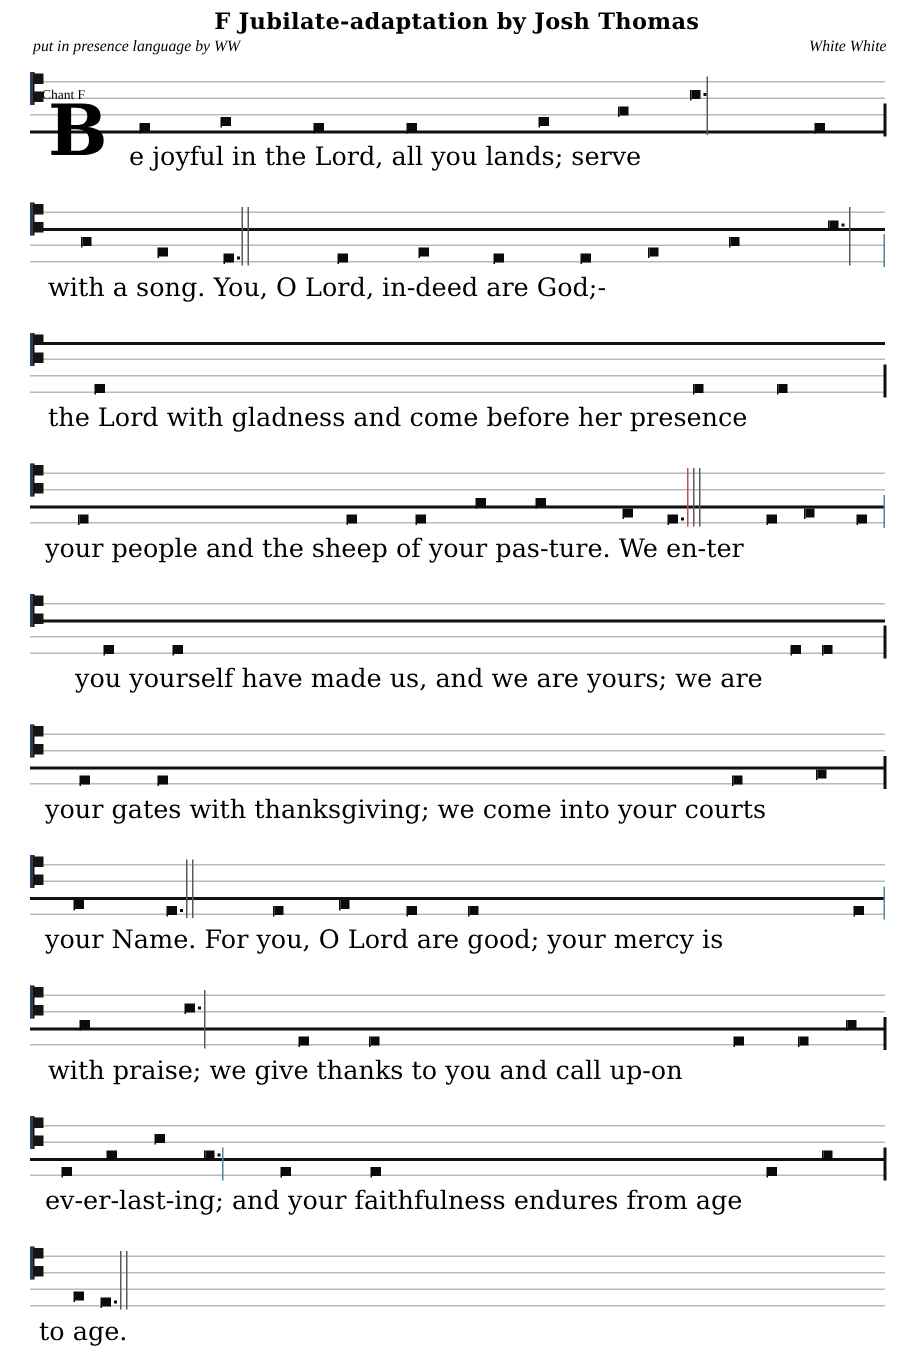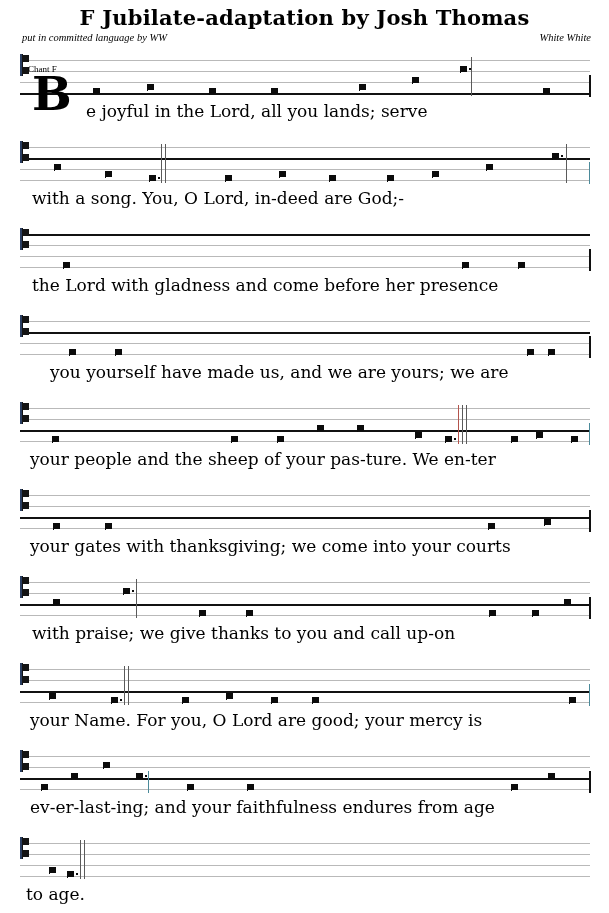--- a/index.html
+++ b/index.html
@@ -17,21 +17,21 @@
   }
 
   
   .sheet-header {
     position: relative;
     width: 609px;
   }
   .doc-title {
     text-align: center;
     font-family: "DejaVu Serif", "Liberation Serif", serif;
-    font-size: 21px;
+    font-size: 15px;
     font-weight: 600;
     letter-spacing: 0.2px;
     padding-top: 6px;
     line-height: 1.1;
     white-space: nowrap;
   }
   .credits {
     position: relative;
     height: 16px;
     margin-top: 3px;
@@ -178,21 +178,21 @@
     font-size: 17px;
     white-space: nowrap;
   }
 </style>
 </head>
 <body>
 
 <div class="sheet-header">
   <div class="doc-title">F Jubilate-adaptation by Josh Thomas</div>
   <div class="credits">
-    <div class="credit-left">put in committed language by WW</div>
+    <div class="credit-left">put in presence language by WW</div>
     <div class="credit-right">White White</div>
   </div>
 </div>
 
 <div class="score" id="score">
     <div class="system">
       <div class="staff-area">
         <div class="staff-line" style="left: 20px; width: 570px; top: 8px;"></div>
         <div class="staff-line" style="left: 20px; width: 570px; top: 19px;"></div>
         <div class="staff-line" style="left: 20px; width: 570px; top: 30px;"></div>
@@ -307,48 +307,20 @@
         </div>
         <div class="note" style="left: 519px; top: 36px;">
           <div class="stem-l"></div>
         </div>
       </div>
       <div class="lyrics" style="top: 49px; padding-left: 32px;">the Lord with gladness and come before  her  presence</div>
     </div>
     <div class="system">
       <div class="staff-area">
         <div class="staff-line" style="left: 20px; width: 570px; top: 8px;"></div>
-        <div class="staff-line dark" style="left: 20px; width: 570px; top: 19px;"></div>
-        <div class="staff-line" style="left: 20px; width: 570px; top: 30px;"></div>
-        <div class="staff-line" style="left: 20px; width: 570px; top: 41px;"></div>
-        <div class="clef" style="left: 20px; top: 2px;">
-          <div class="stem"></div>
-          <div class="blk top"></div>
-          <div class="blk bot"></div>
-          <div class="tint"></div>
-        </div>
-        <div class="barline black" style="left: 589px; top: 23px; height: 22px;"></div>
-        <div class="note" style="left: 70px; top: 36px;">
-          <div class="stem-l"></div>
-        </div>
-        <div class="note" style="left: 116px; top: 36px;">
-          <div class="stem-l"></div>
-        </div>
-        <div class="note" style="left: 528px; top: 36px;">
-          <div class="stem-l"></div>
-        </div>
-        <div class="note" style="left: 549px; top: 36px;">
-          <div class="stem-l"></div>
-        </div>
-      </div>
-      <div class="lyrics" style="top: 49px; padding-left: 50px;">you  yourself  have  made  us,  and  we  are  yours;  we  are</div>
-    </div>
-    <div class="system">
-      <div class="staff-area">
-        <div class="staff-line" style="left: 20px; width: 570px; top: 8px;"></div>
         <div class="staff-line" style="left: 20px; width: 570px; top: 19px;"></div>
         <div class="staff-line dark" style="left: 20px; width: 570px; top: 30px;"></div>
         <div class="staff-line" style="left: 20px; width: 570px; top: 41px;"></div>
         <div class="clef" style="left: 20px; top: 2px;">
           <div class="stem"></div>
           <div class="blk top"></div>
           <div class="blk bot"></div>
           <div class="tint"></div>
         </div>
         <div class="barline red" style="left: 458px; top: 5px; height: 39px;"></div>
@@ -385,20 +357,48 @@
         </div>
         <div class="note" style="left: 572px; top: 36px;">
           <div class="stem-l"></div>
         </div>
       </div>
       <div class="lyrics" style="top: 49px; padding-left: 30px;">your people and the sheep of your pas-ture. We en-ter</div>
     </div>
     <div class="system">
       <div class="staff-area">
         <div class="staff-line" style="left: 20px; width: 570px; top: 8px;"></div>
+        <div class="staff-line dark" style="left: 20px; width: 570px; top: 19px;"></div>
+        <div class="staff-line" style="left: 20px; width: 570px; top: 30px;"></div>
+        <div class="staff-line" style="left: 20px; width: 570px; top: 41px;"></div>
+        <div class="clef" style="left: 20px; top: 2px;">
+          <div class="stem"></div>
+          <div class="blk top"></div>
+          <div class="blk bot"></div>
+          <div class="tint"></div>
+        </div>
+        <div class="barline black" style="left: 589px; top: 23px; height: 22px;"></div>
+        <div class="note" style="left: 70px; top: 36px;">
+          <div class="stem-l"></div>
+        </div>
+        <div class="note" style="left: 116px; top: 36px;">
+          <div class="stem-l"></div>
+        </div>
+        <div class="note" style="left: 528px; top: 36px;">
+          <div class="stem-l"></div>
+        </div>
+        <div class="note" style="left: 549px; top: 36px;">
+          <div class="stem-l"></div>
+        </div>
+      </div>
+      <div class="lyrics" style="top: 49px; padding-left: 50px;">you  yourself  have  made  us,  and  we  are  yours;  we  are</div>
+    </div>
+    <div class="system">
+      <div class="staff-area">
+        <div class="staff-line" style="left: 20px; width: 570px; top: 8px;"></div>
         <div class="staff-line" style="left: 20px; width: 570px; top: 19px;"></div>
         <div class="staff-line dark" style="left: 20px; width: 570px; top: 30px;"></div>
         <div class="staff-line" style="left: 20px; width: 570px; top: 41px;"></div>
         <div class="clef" style="left: 20px; top: 2px;">
           <div class="stem"></div>
           <div class="blk top"></div>
           <div class="blk bot"></div>
           <div class="tint"></div>
         </div>
         <div class="barline black" style="left: 589px; top: 23px; height: 22px;"></div>
@@ -409,59 +409,20 @@
           <div class="stem-l"></div>
         </div>
         <div class="note" style="left: 489px; top: 36px;">
           <div class="stem-l"></div>
         </div>
         <div class="note" style="left: 545px; top: 32px;">
           <div class="stem-l"></div>
         </div>
       </div>
       <div class="lyrics" style="top: 49px; padding-left: 30px;">your gates with thanksgiving; we come into your courts</div>
-    </div>
-    <div class="system">
-      <div class="staff-area">
-        <div class="staff-line" style="left: 20px; width: 570px; top: 8px;"></div>
-        <div class="staff-line" style="left: 20px; width: 570px; top: 19px;"></div>
-        <div class="staff-line dark" style="left: 20px; width: 570px; top: 30px;"></div>
-        <div class="staff-line" style="left: 20px; width: 570px; top: 41px;"></div>
-        <div class="clef" style="left: 20px; top: 2px;">
-          <div class="stem"></div>
-          <div class="blk top"></div>
-          <div class="blk bot"></div>
-          <div class="tint"></div>
-        </div>
-        <div class="barline plain" style="left: 136px; top: 5px; height: 39px;"></div>
-        <div class="barline black" style="left: 589px; top: 23px; height: 22px;"></div>
-        <div class="note" style="left: 54px; top: 25px;">
-          <div class="stem-l"></div>
-        </div>
-        <div class="note" style="left: 124px; top: 14px;">
-          <div class="stem-l"></div>
-          <div class="dot"></div>
-        </div>
-        <div class="note" style="left: 200px; top: 36px;">
-          <div class="stem-l"></div>
-        </div>
-        <div class="note" style="left: 247px; top: 36px;">
-          <div class="stem-l"></div>
-        </div>
-        <div class="note" style="left: 490px; top: 36px;">
-          <div class="stem-l"></div>
-        </div>
-        <div class="note" style="left: 533px; top: 36px;">
-          <div class="stem-l"></div>
-        </div>
-        <div class="note" style="left: 565px; top: 25px;">
-          <div class="stem-l"></div>
-        </div>
-      </div>
-      <div class="lyrics" style="top: 49px; padding-left: 32px;">with   praise;   we    give thanks to you and   call   up-on</div>
     </div>
     <div class="system">
       <div class="staff-area">
         <div class="staff-line" style="left: 20px; width: 570px; top: 8px;"></div>
         <div class="staff-line" style="left: 20px; width: 570px; top: 19px;"></div>
         <div class="staff-line dark" style="left: 20px; width: 570px; top: 30px;"></div>
         <div class="staff-line" style="left: 20px; width: 570px; top: 41px;"></div>
         <div class="clef" style="left: 20px; top: 2px;">
           <div class="stem"></div>
           <div class="blk top"></div>
@@ -501,20 +462,59 @@
         <div class="staff-line" style="left: 20px; width: 570px; top: 8px;"></div>
         <div class="staff-line" style="left: 20px; width: 570px; top: 19px;"></div>
         <div class="staff-line dark" style="left: 20px; width: 570px; top: 30px;"></div>
         <div class="staff-line" style="left: 20px; width: 570px; top: 41px;"></div>
         <div class="clef" style="left: 20px; top: 2px;">
           <div class="stem"></div>
           <div class="blk top"></div>
           <div class="blk bot"></div>
           <div class="tint"></div>
         </div>
+        <div class="barline plain" style="left: 136px; top: 5px; height: 39px;"></div>
+        <div class="barline black" style="left: 589px; top: 23px; height: 22px;"></div>
+        <div class="note" style="left: 54px; top: 25px;">
+          <div class="stem-l"></div>
+        </div>
+        <div class="note" style="left: 124px; top: 14px;">
+          <div class="stem-l"></div>
+          <div class="dot"></div>
+        </div>
+        <div class="note" style="left: 200px; top: 36px;">
+          <div class="stem-l"></div>
+        </div>
+        <div class="note" style="left: 247px; top: 36px;">
+          <div class="stem-l"></div>
+        </div>
+        <div class="note" style="left: 490px; top: 36px;">
+          <div class="stem-l"></div>
+        </div>
+        <div class="note" style="left: 533px; top: 36px;">
+          <div class="stem-l"></div>
+        </div>
+        <div class="note" style="left: 565px; top: 25px;">
+          <div class="stem-l"></div>
+        </div>
+      </div>
+      <div class="lyrics" style="top: 49px; padding-left: 32px;">with   praise;   we    give thanks to you and   call   up-on</div>
+    </div>
+    <div class="system">
+      <div class="staff-area">
+        <div class="staff-line" style="left: 20px; width: 570px; top: 8px;"></div>
+        <div class="staff-line" style="left: 20px; width: 570px; top: 19px;"></div>
+        <div class="staff-line dark" style="left: 20px; width: 570px; top: 30px;"></div>
+        <div class="staff-line" style="left: 20px; width: 570px; top: 41px;"></div>
+        <div class="clef" style="left: 20px; top: 2px;">
+          <div class="stem"></div>
+          <div class="blk top"></div>
+          <div class="blk bot"></div>
+          <div class="tint"></div>
+        </div>
         <div class="barline teal" style="left: 148px; top: 23px; height: 22px;"></div>
         <div class="barline black" style="left: 589px; top: 23px; height: 22px;"></div>
         <div class="note" style="left: 42px; top: 36px;">
           <div class="stem-l"></div>
         </div>
         <div class="note" style="left: 72px; top: 25px;">
           <div class="stem-l"></div>
         </div>
         <div class="note" style="left: 104px; top: 14px;">
           <div class="stem-l"></div>

